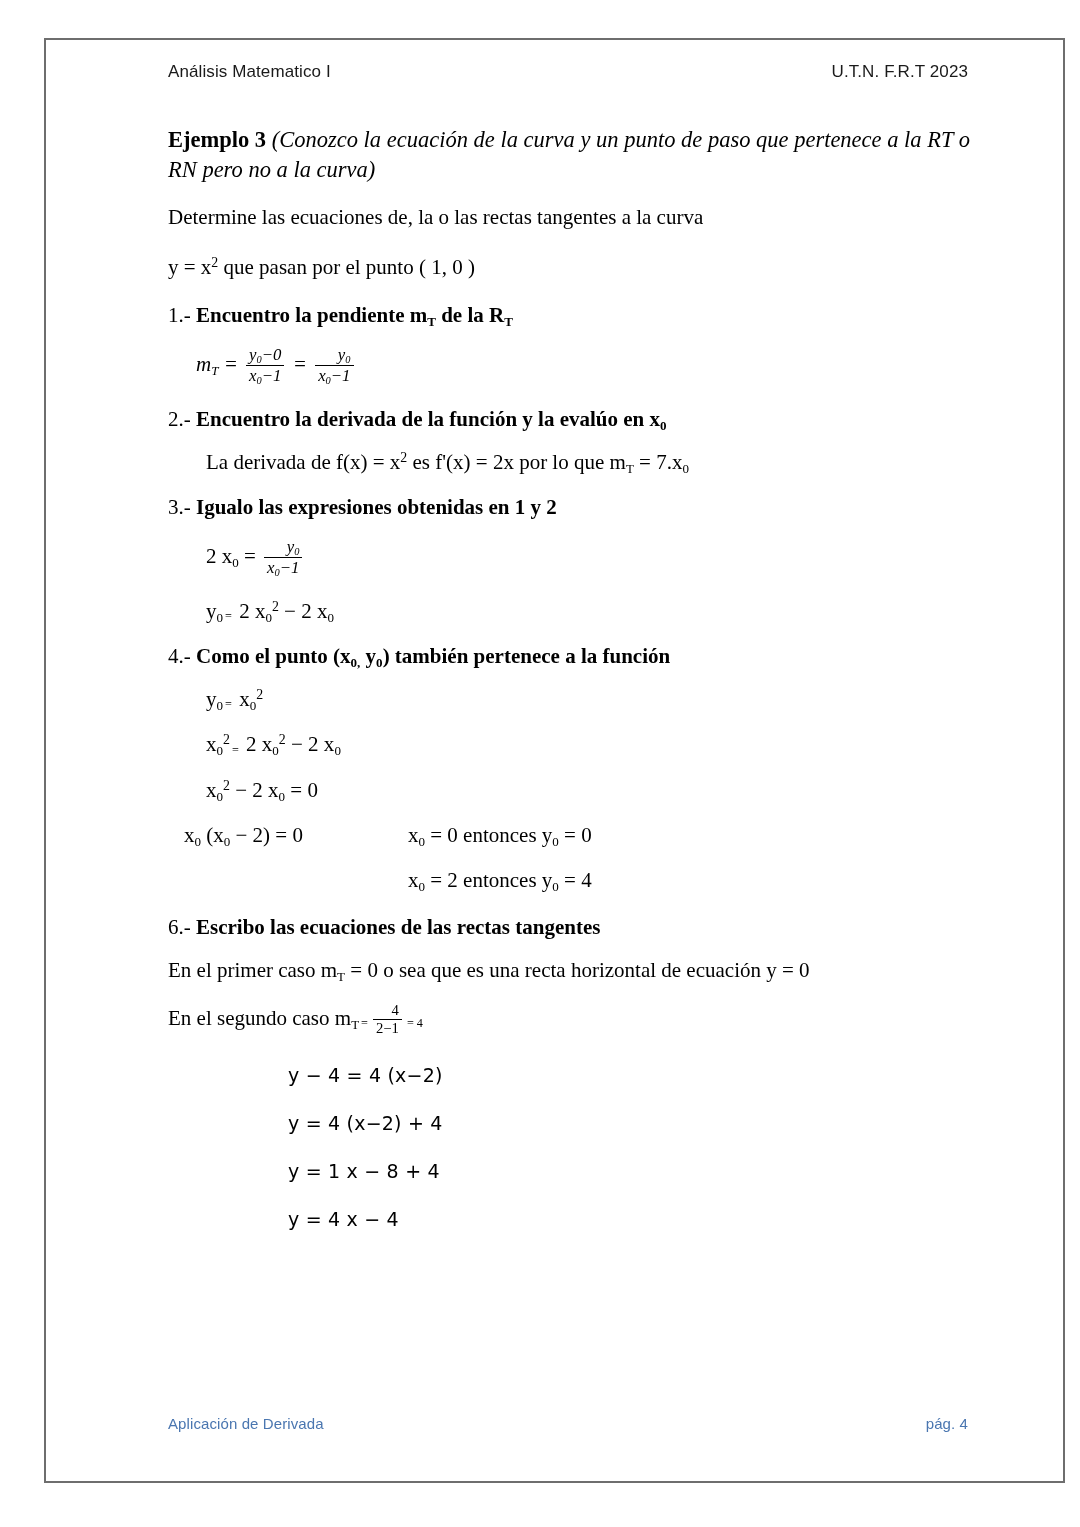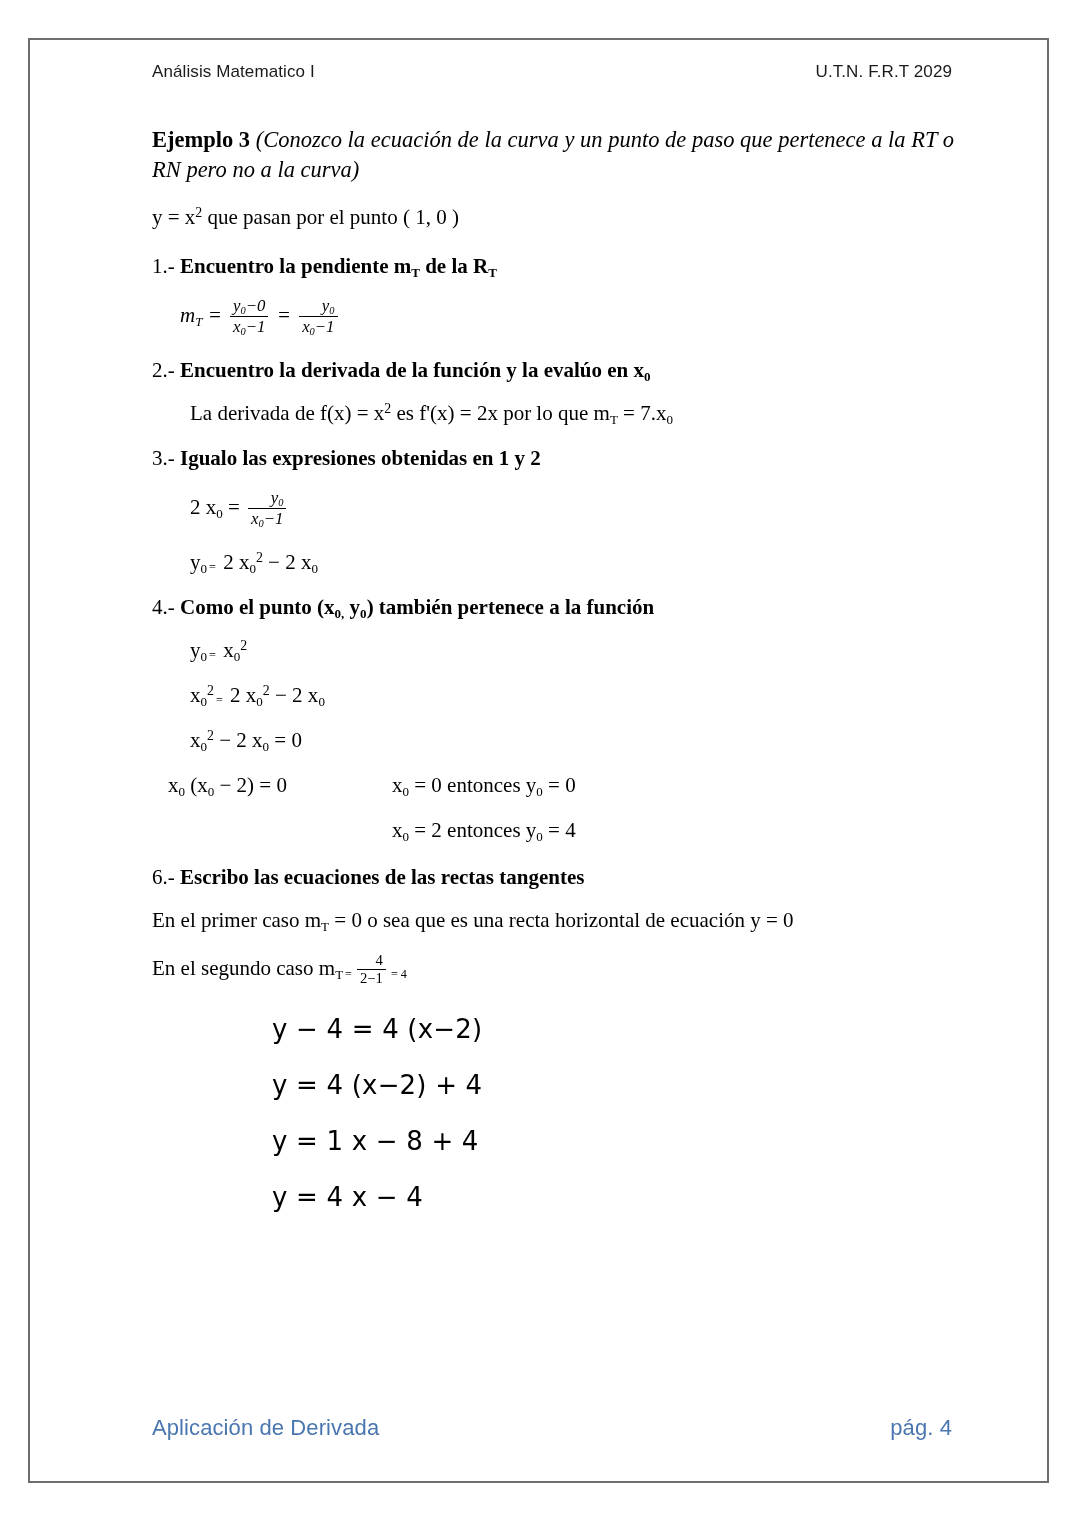--- a/index.html
+++ b/index.html
@@ -11,21 +11,21 @@
     width: 1080px;
     height: 1527px;
     font-family: "Liberation Serif", serif;
     color: #000000;
     position: relative;
     overflow: hidden;
   }
 
   .page {
     position: absolute;
-    left: 28px;
+    left: 44px;
     top: 38px;
     width: 1021px;
     height: 1445px;
     border: 2px solid #6e6e6e;
     background: #ffffff;
     box-sizing: border-box;
   }
 
   
   .header {
@@ -45,21 +45,21 @@
   
   .footer {
     position: absolute;
     left: 122px;
     top: 1375px;
     width: 800px;
     display: flex;
     justify-content: space-between;
     align-items: baseline;
     font-family: "Liberation Sans", sans-serif;
-    font-size: 22px;
+    font-size: 15px;
     color: #4a76b0;
     letter-spacing: .1px;
   }
 
   
   .content {
     position: absolute;
     left: 122px;
     top: 85px;
     width: 810px;
@@ -120,21 +120,21 @@
     padding: 0 3px;
     font-size: 0.80em;
   }
   .frac .n { border-bottom: 1.6px solid #000; }
 
   .frac.sm .n, .frac.sm .d { font-size: 0.70em; }
 
   
   .eqsans {
     font-family: "DejaVu Sans", sans-serif;
-    font-size: 26px;
+    font-size: 19px;
     margin: 0 0 26px 0;
     margin-left: 120px;
     letter-spacing: .2px;
   }
 
   .row2col {
     display: flex;
     font-size: 21px;
     margin: 0 0 20px 16px;
     gap: 16px;
@@ -142,30 +142,31 @@
   .row2col .c1 { width: 208px; }
   .row2col .c2 { }
 </style>
 </head>
 <body>
 
 <div class="page">
 
   <div class="header">
     <span>Análisis Matematico I</span>
-    <span>U.T.N. F.R.T 2029</span>
+    <span>U.T.N. F.R.T 2023</span>
   </div>
 
   <div class="content">
 
     <p class="ttl">
       <b>Ejemplo 3</b>
       <i>(Conozco la ecuación de la curva y un punto de paso que pertenece a la RT o RN pero no a la curva)</i>
     </p>
 
+    <p class="para">Determine las ecuaciones de, la o las rectas tangentes a la curva</p>
 
     <p class="para">
       <span>y = x</span><sup>2</sup><span> que pasan por el punto ( 1, 0 )</span>
     </p>
 
     <p class="step">
       <span class="num">1.-</span>
       <span class="txt"><span>Encuentro la pendiente m</span><sub>T</sub><span> de la R</span><sub>T</sub></span>
     </p>
 

